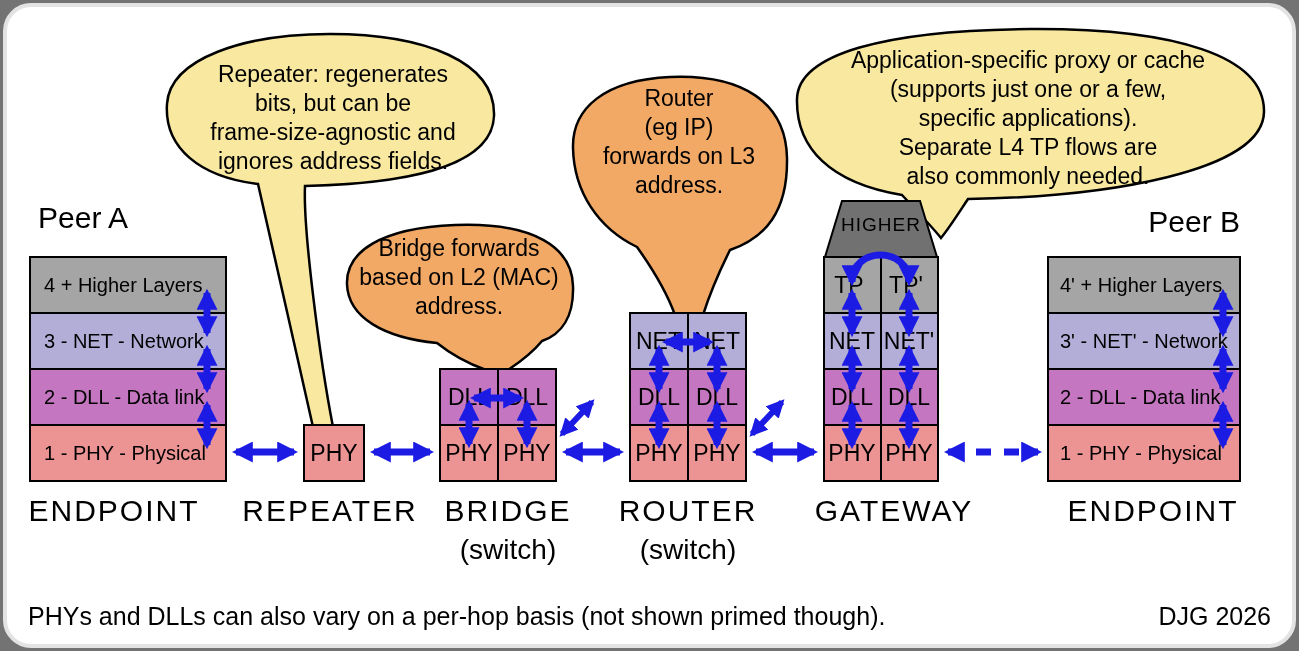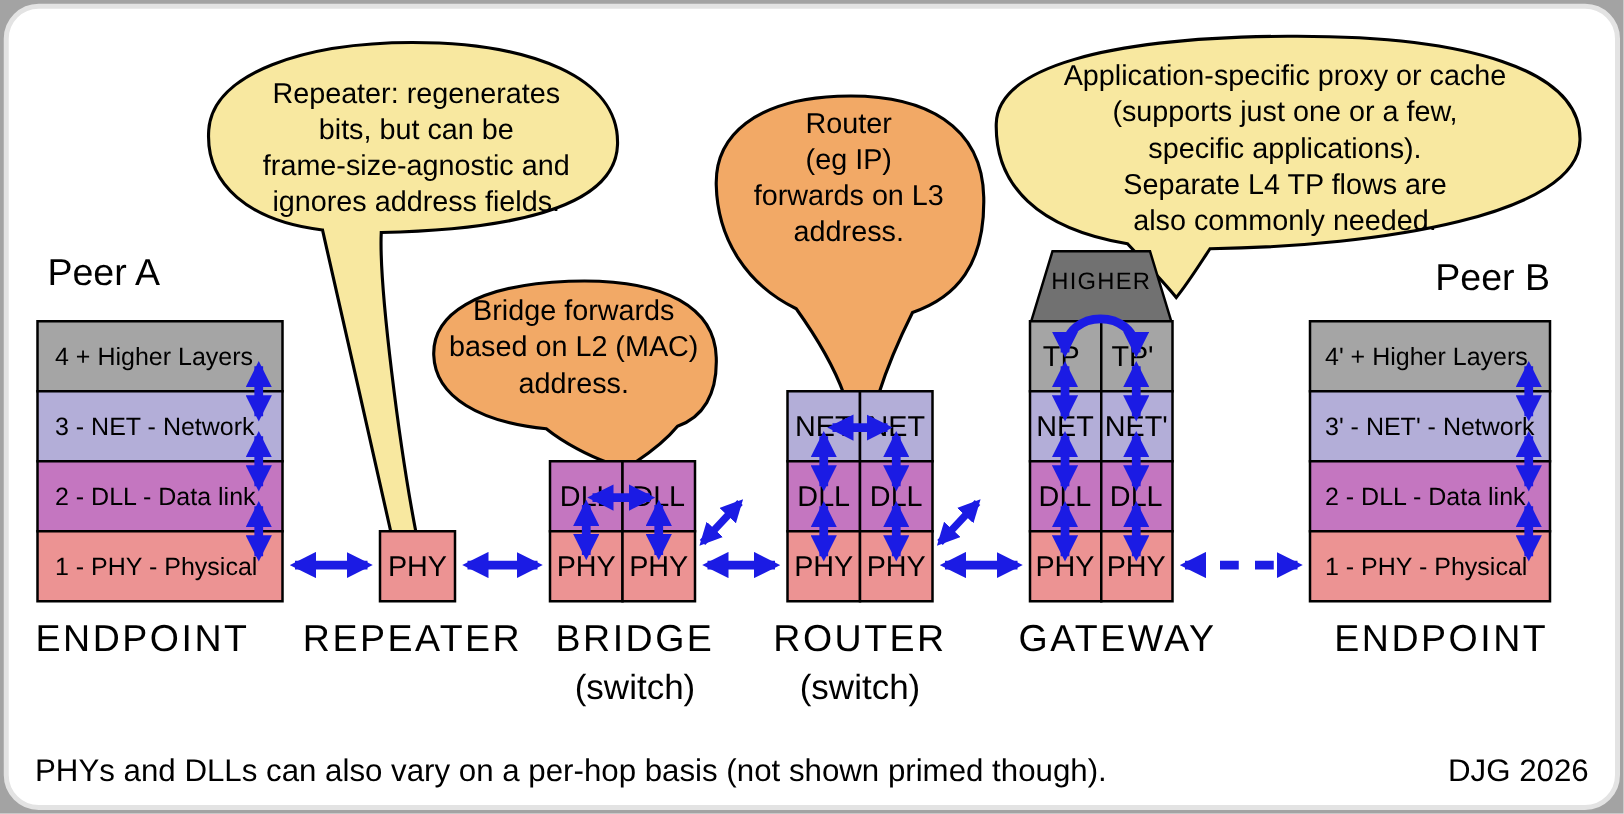--- a/index.html
+++ b/index.html
@@ -1,16 +1,16 @@
 <!DOCTYPE html>
 <html><head>
 <meta charset="utf-8">
 <style>
   html,body{margin:0;padding:0;background:#fff;}
-  .stage{width:1299px;height:651px;position:relative;background:#a3a3a3;}
+  .stage{width:1299px;height:651px;position:relative;background:#737373;}
   text{font-family:"Liberation Sans", sans-serif;fill:#000;}
   .layer{font-size:20px;}
   .cell{font-size:23px;text-anchor:middle;}
   .dev{font-size:30px;letter-spacing:2px;text-anchor:middle;}
   .sub{font-size:28px;text-anchor:middle;}
   .peer{font-size:30px;}
   .bub{font-size:23px;text-anchor:middle;}
   .note{font-size:25px;}
   .credit{font-size:25px;text-anchor:end;}
   .higher{font-size:19px;text-anchor:middle;letter-spacing:1px;}

